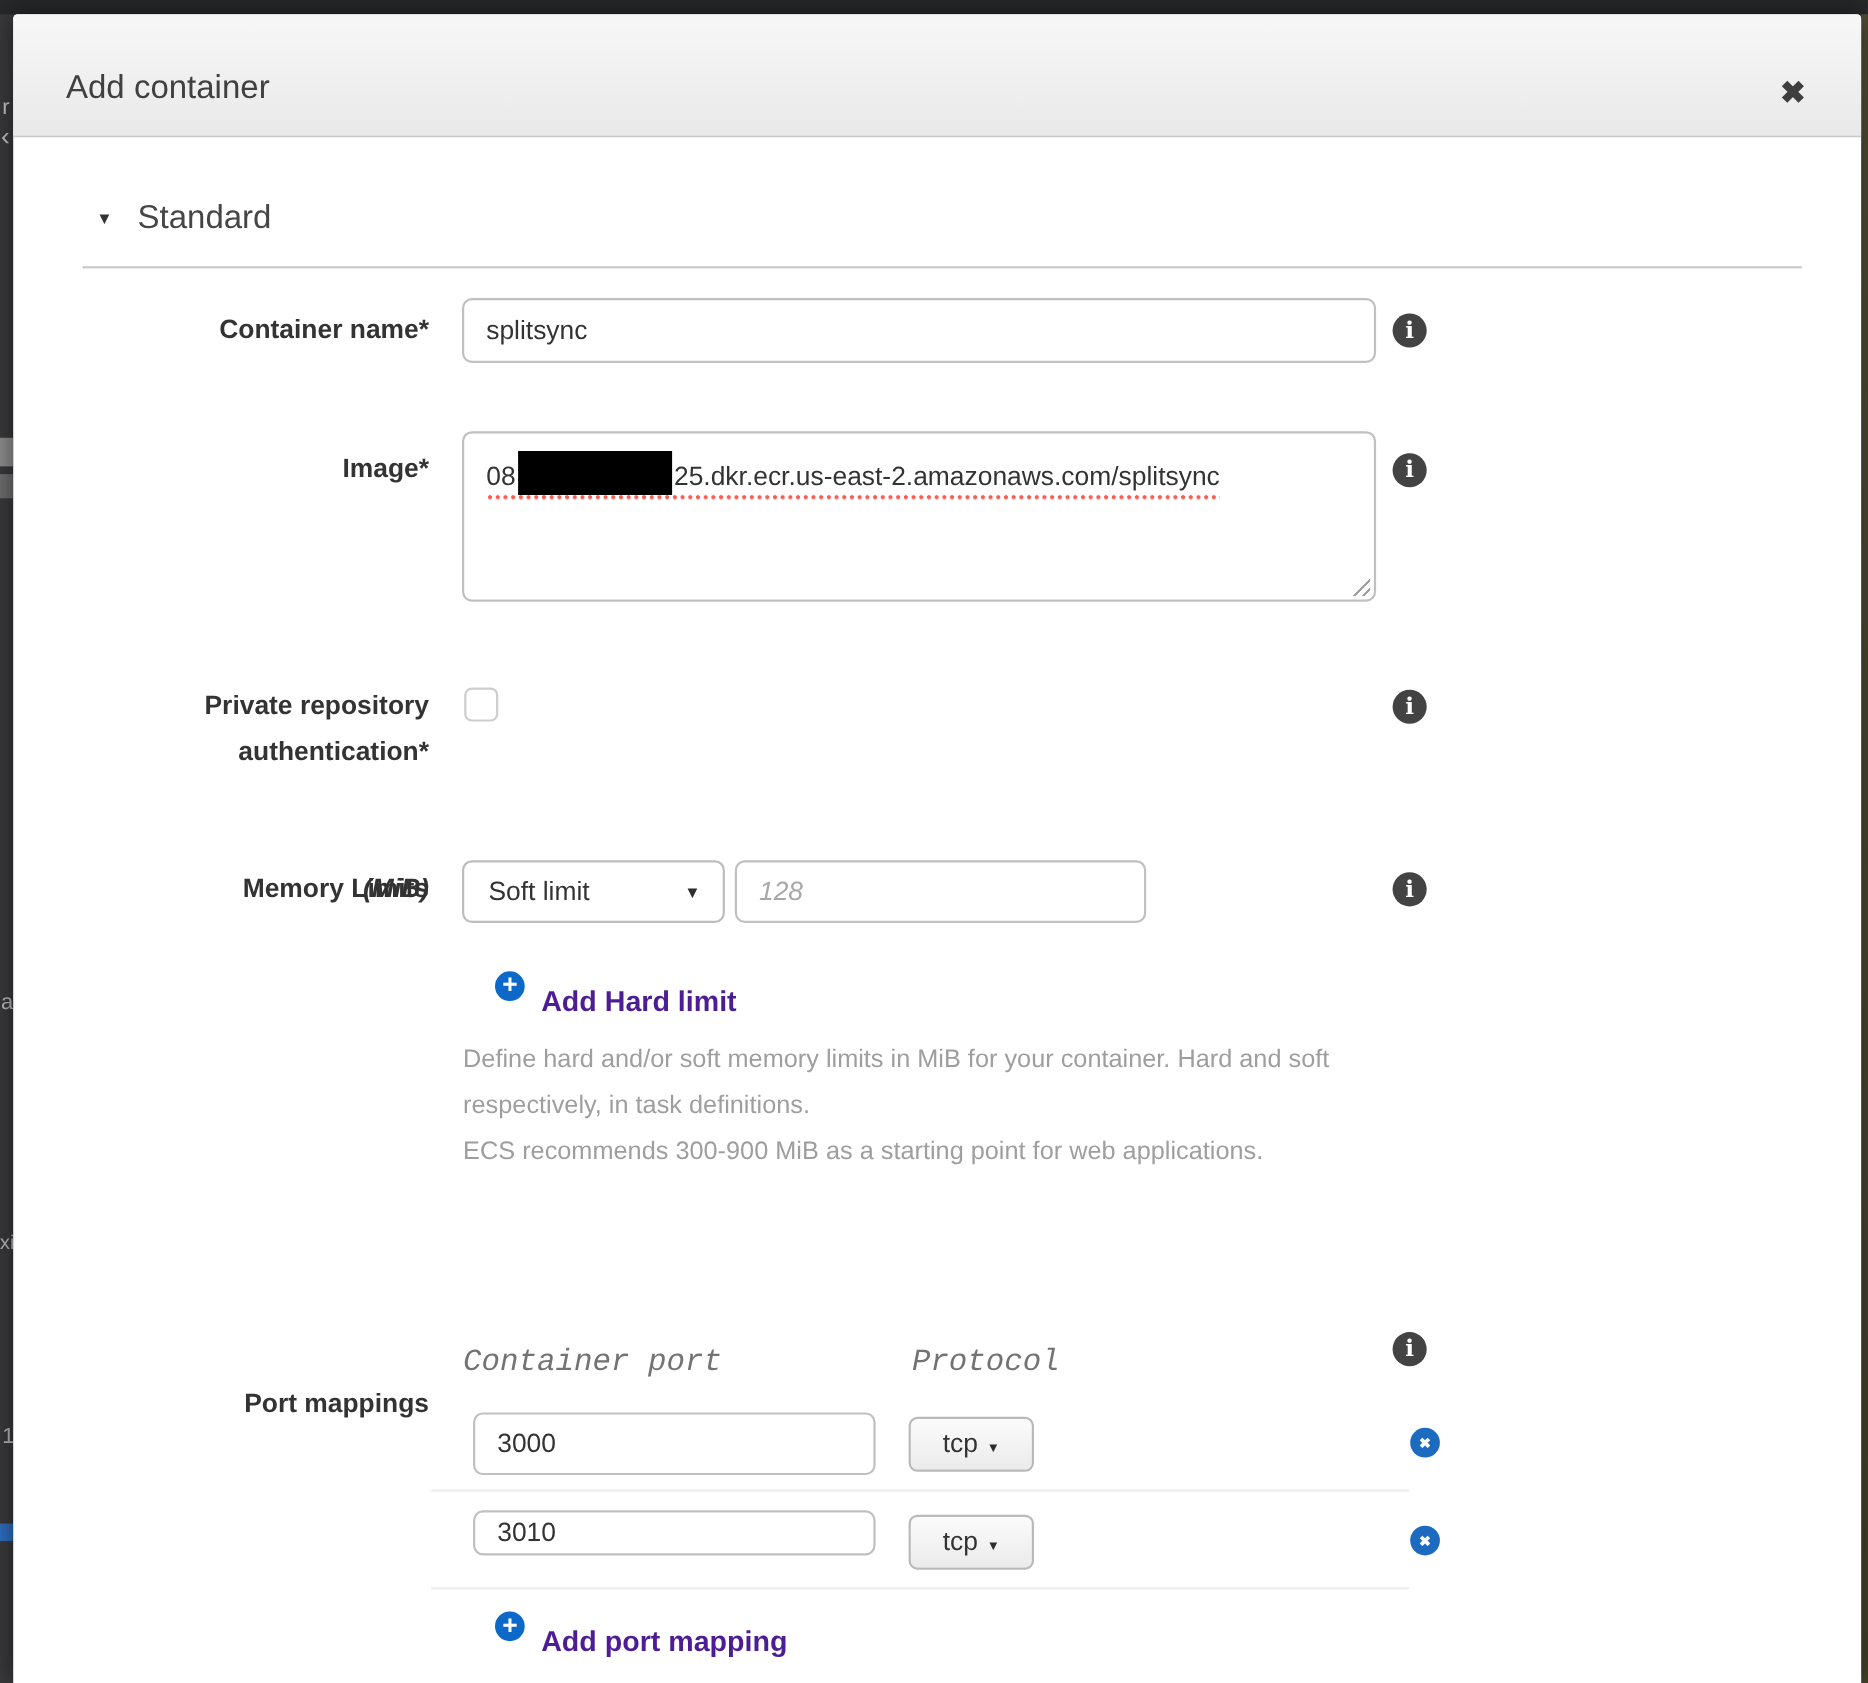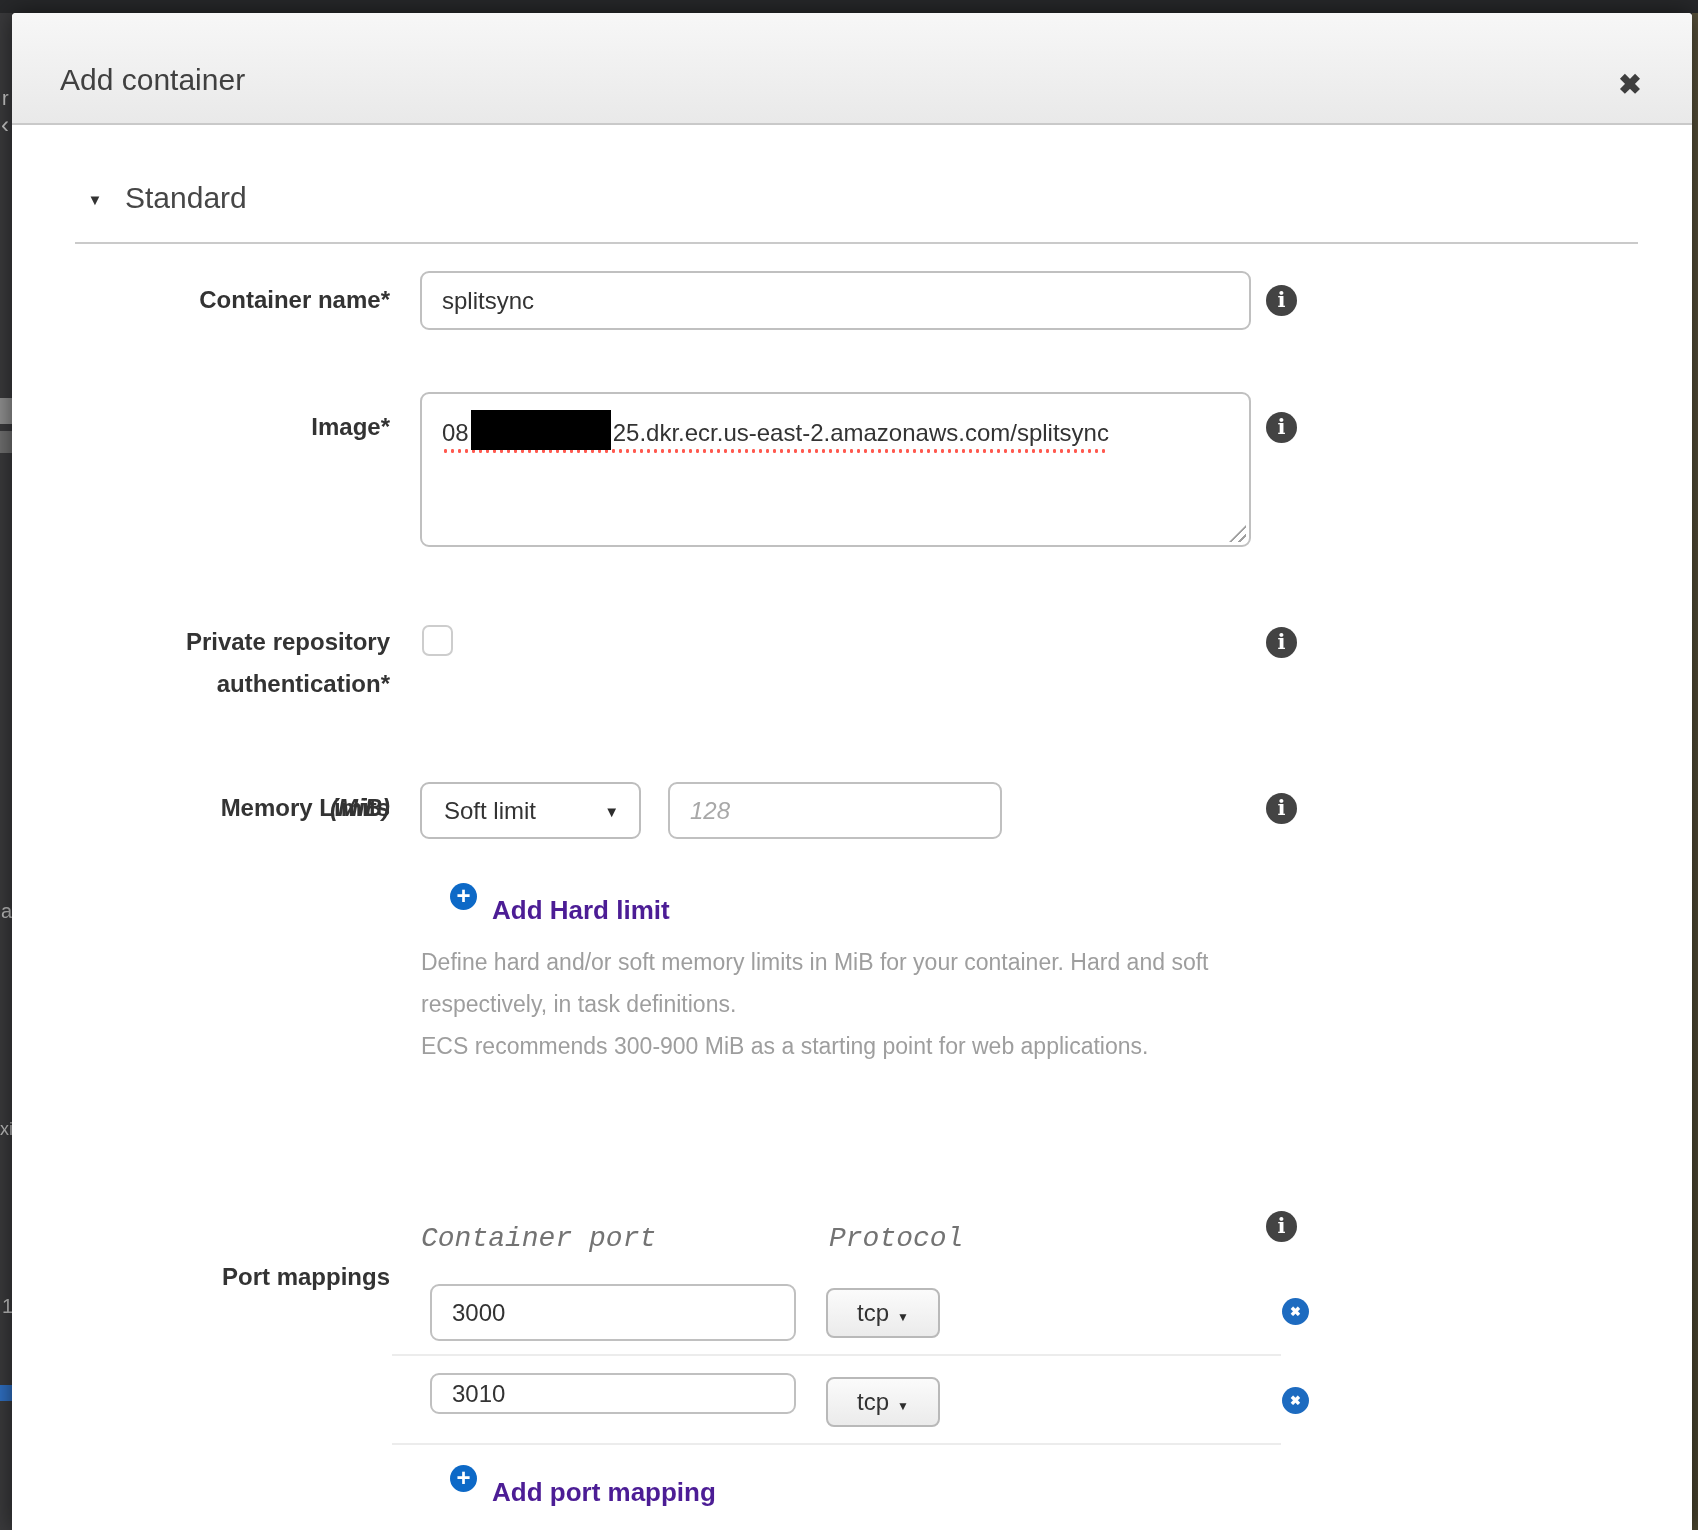--- a/index.html
+++ b/index.html
@@ -113,25 +113,25 @@
     </div>
     <div class="info-icon" style="top:399px;">i</div>
 
     <div class="lbl" style="top:615px;">Private repository</div>
     <div class="lbl" style="top:657px;">authentication*</div>
     <div class="checkbox"></div>
     <div class="info-icon" style="top:614px;">i</div>
 
     <div class="lbl" style="top:781px;">Memory Limits</div>
     <div class="lbl" style="top:781px;font-style:italic;">(MiB)</div>
-    <div class="select-box" style="left:408px; top:769px; width:221px; height:57px;">
+    <div class="select-box" style="left:408px; top:769px; width:239px; height:57px;">
       <span class="sel-text" style="line-height:53px;">Soft limit</span>
       <span class="sel-caret" style="right:20px; top:19px;">▼</span>
     </div>
-    <div class="tbox" style="left:656px; top:769px; width:334px; height:57px;">
+    <div class="tbox" style="left:656px; top:769px; width:374px; height:57px;">
       <input type="text" placeholder="128" style="">
     </div>
     <div class="info-icon" style="top:780px;">i</div>
 
     <div class="plus-icon" style="left:438px; top:870px;">+</div>
     <div class="link-text" style="left:480px; top:868px;">Add Hard limit</div>
 
     <div class="help">
       <div>Define hard and/or soft memory limits in MiB for your container. Hard and soft</div>
       <div>respectively, in task definitions.</div>

